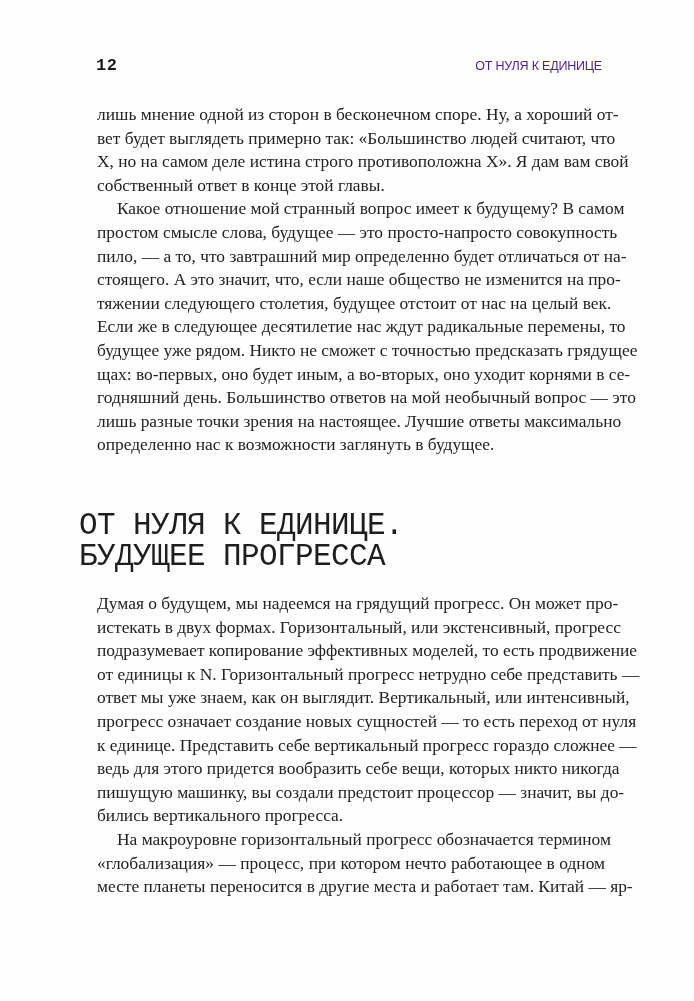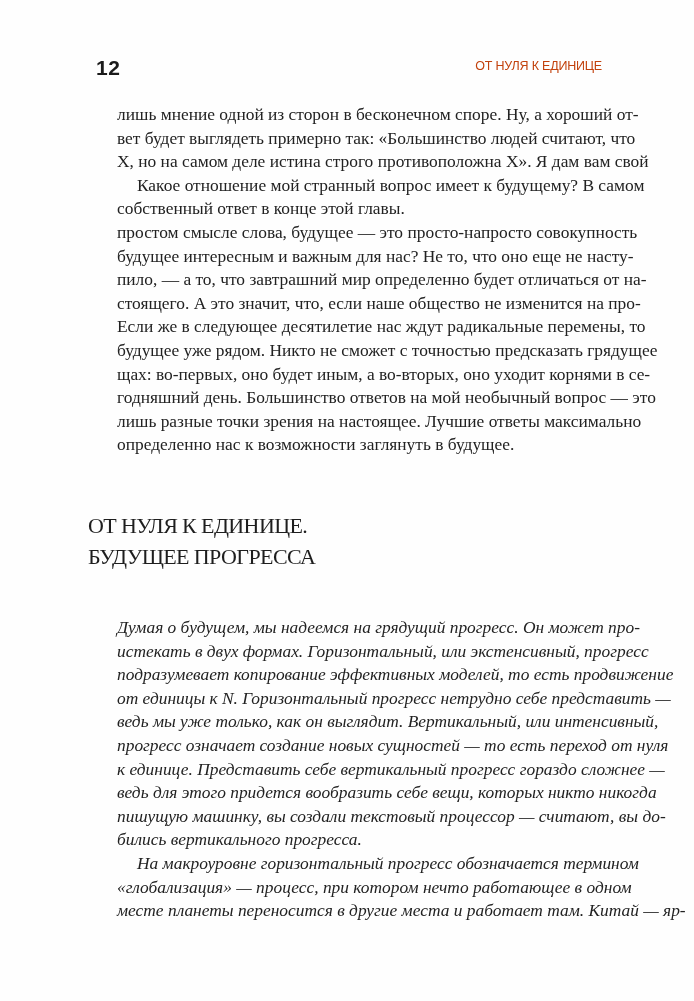--- a/index.html
+++ b/index.html
@@ -1,67 +1,67 @@
 <!DOCTYPE html>
 <html><head>
   <meta charset="utf-8">
   <style>
     html, body { margin: 0; padding: 0; background: #ffffff; }
     body { width: 694px; height: 1001px; position: relative; overflow: hidden; }
     .page { position: absolute; left: 0; top: 0; width: 694px; height: 1001px; background: #fefefe; }
     .header { position: absolute; left: 96px; right: 92px; top: 56px; height: 24px; }
-    .page-number { position: absolute; left: 0; top: 0; font-family: Liberation Sans, sans-serif; font-weight: bold; font-size: 21px; color: #1b1b1b; letter-spacing: 0.5px; }
-    .running-head { position: absolute; right: 0; top: 3px; font-family: "Liberation Sans", sans-serif; font-size: 12.5px; color: #c2410c; letter-spacing: -0.2px; margin-left: 48px; }
+    .page-number { position: absolute; left: 0; top: 0; font-family: Liberation Mono, monospace; font-weight: bold; font-size: 17px; color: #1b1b1b; letter-spacing: 0.5px; }
+    .running-head { position: absolute; right: 0; top: 3px; font-family: "Liberation Sans", sans-serif; font-size: 12.5px; color: #4c1d95; letter-spacing: -0.2px; margin-left: 48px; }
     .body { position: absolute; left: 97px; width: 508px; font-family: "Liberation Serif", serif; font-size: 17.4px; color: #222; }
-    .line { display: block; height: 23.6px; line-height: 23.6px; white-space: nowrap; text-align: justify; text-align-last: justify; margin-left: 20px; }
+    .line { display: block; height: 23.6px; line-height: 23.6px; white-space: nowrap; text-align: justify; text-align-last: justify; }
     .line.last { text-align-last: left; }
     .line.indent { padding-left: 20px; }
-    .section-title { position: absolute; left: 88px; top: 510px; font-family: Liberation Serif, serif; font-size: 22px; color: #1e1e1e; line-height: 31px; letter-spacing: -0.6px; }
+    .section-title { position: absolute; left: 79px; top: 510px; font-family: Liberation Mono, monospace; font-size: 31px; color: #1e1e1e; line-height: 31px; letter-spacing: -0.6px; }
     .section-title span { display: block; }
   </style>
 </head>
 <body>
 
 <div class="page">
   <div class="header">
     <span class="page-number">12</span>
     <span class="running-head">ОТ НУЛЯ К ЕДИНИЦЕ</span>
   </div>
 
   <div class="body" style="top: 103px;">
     <span class="line">лишь мнение одной из сторон в бесконечном споре. Ну, а хороший от-</span>
     <span class="line">вет будет выглядеть примерно так: «Большинство людей считают, что</span>
     <span class="line">X, но на самом деле истина строго противоположна X». Я дам вам свой</span>
+    <span class="line last">собственный ответ в конце этой главы.</span>
     <span class="line indent">Какое отношение мой странный вопрос имеет к будущему? В самом</span>
-    <span class="line last">собственный ответ в конце этой главы.</span>
     <span class="line">простом смысле слова, будущее — это просто-напросто совокупность</span>
-    <span class="line">будущее интересным и важным для нас? Не то, что оно еще не насту-</span>
     <span class="line">пило, — а то, что завтрашний мир определенно будет отличаться от на-</span>
     <span class="line">стоящего. А это значит, что, если наше общество не изменится на про-</span>
+    <span class="line">тяжении следующего столетия, будущее отстоит от нас на целый век.</span>
     <span class="line">Если же в следующее десятилетие нас ждут радикальные перемены, то</span>
     <span class="line">будущее уже рядом. Никто не сможет с точностью предсказать грядущее</span>
     <span class="line">щах: во-первых, оно будет иным, а во-вторых, оно уходит корнями в се-</span>
     <span class="line">годняшний день. Большинство ответов на мой необычный вопрос — это</span>
     <span class="line">лишь разные точки зрения на настоящее. Лучшие ответы максимально</span>
     <span class="line last">определенно нас к возможности заглянуть в будущее.</span>
   </div>
 
   <div class="section-title">
     <span>ОТ НУЛЯ К ЕДИНИЦЕ.</span>
     <span>БУДУЩЕЕ ПРОГРЕССА</span>
   </div>
 
-  <div class="body" style="top: 616px; font-style: italic;">
+  <div class="body" style="top: 592px;">
     <span class="line">Думая о будущем, мы надеемся на грядущий прогресс. Он может про-</span>
     <span class="line">истекать в двух формах. Горизонтальный, или экстенсивный, прогресс</span>
     <span class="line">подразумевает копирование эффективных моделей, то есть продвижение</span>
     <span class="line">от единицы к N. Горизонтальный прогресс нетрудно себе представить —</span>
-    <span class="line">ведь мы уже только, как он выглядит. Вертикальный, или интенсивный,</span>
+    <span class="line">ответ мы уже знаем, как он выглядит. Вертикальный, или интенсивный,</span>
     <span class="line">прогресс означает создание новых сущностей — то есть переход от нуля</span>
     <span class="line">к единице. Представить себе вертикальный прогресс гораздо сложнее —</span>
     <span class="line">ведь для этого придется вообразить себе вещи, которых никто никогда</span>
-    <span class="line">пишущую машинку, вы создали текстовый процессор — считают, вы до-</span>
+    <span class="line">пишущую машинку, вы создали предстоит процессор — значит, вы до-</span>
     <span class="line last">бились вертикального прогресса.</span>
     <span class="line indent">На макроуровне горизонтальный прогресс обозначается термином</span>
     <span class="line">«глобализация» — процесс, при котором нечто работающее в одном</span>
     <span class="line">месте планеты переносится в другие места и работает там. Китай — яр-</span>
   </div>
 </div>
 
 </body></html>

